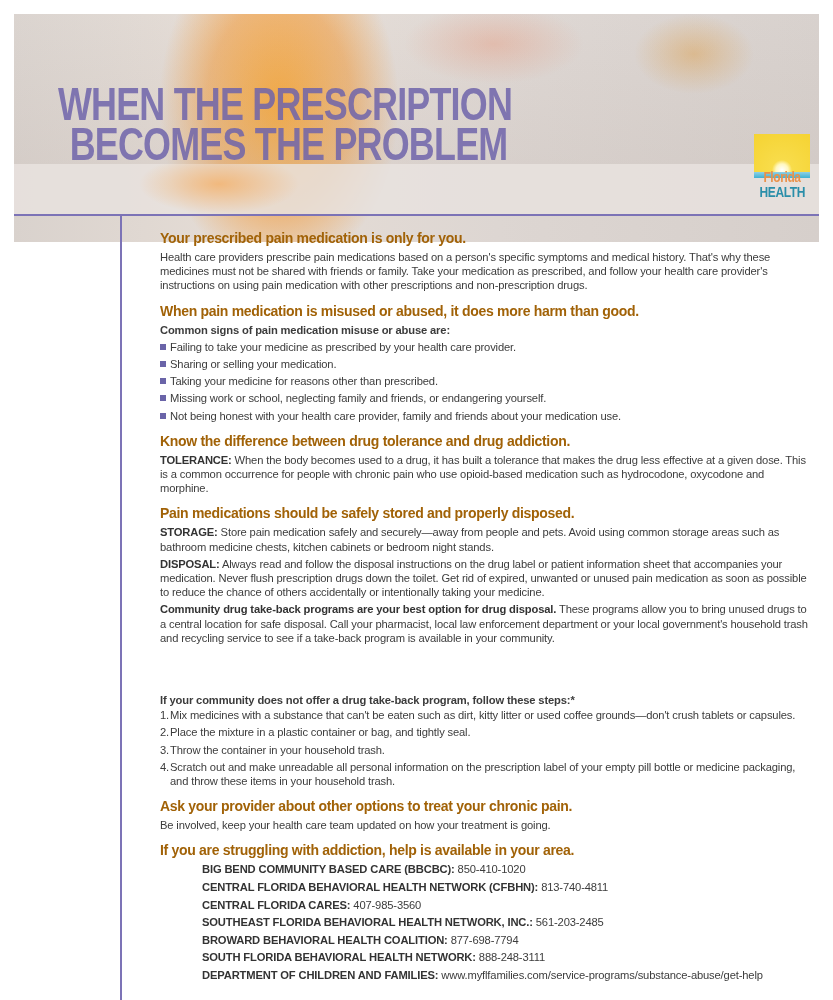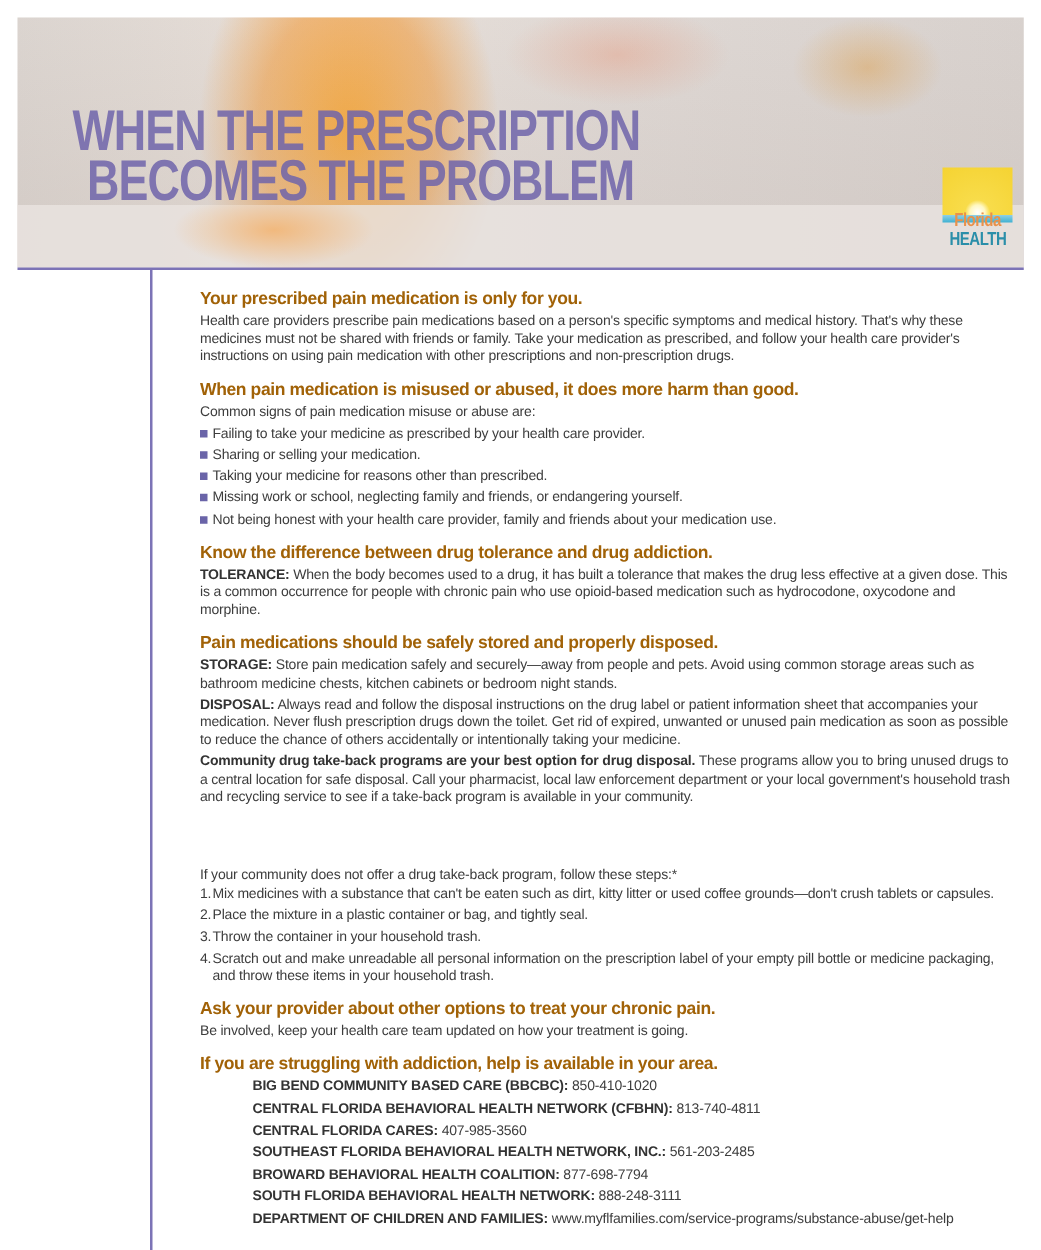--- a/index.html
+++ b/index.html
@@ -1,20 +1,20 @@
 <!DOCTYPE html>
 <html><head>
   <meta charset="utf-8">
   <style>
     * { margin: 0; padding: 0; box-sizing: border-box; }
     html, body { width: 833px; height: 1000px; background: #ffffff; overflow: hidden; }
     body { font-family: "Liberation Sans", sans-serif; color: #3a3a3a; position: relative; }
 
     .hero {
-      position: absolute; left: 14px; top: 14px; width: 805px; height: 200px;
+      position: absolute; left: 14px; top: 14px; width: 805px; height: 228px;
       overflow: hidden;
       background:
         radial-gradient(ellipse 120px 170px at 265px 90px, rgba(246,160,40,0.95), rgba(240,150,50,0.6) 60%, rgba(230,170,110,0) 100%),
         radial-gradient(ellipse 60px 40px at 680px 40px, rgba(220,160,80,0.55), rgba(220,160,80,0) 100%),
         radial-gradient(ellipse 90px 40px at 480px 30px, rgba(230,150,120,0.45), rgba(230,150,120,0) 100%),
         linear-gradient(90deg, #d9d2cd 0%, #e6ddd6 30%, #ddd6d2 60%, #d6cfcb 100%);
     }
     .hero-shade {
       position: absolute; left: 0; top: 0; width: 805px; height: 150px;
       background: linear-gradient(180deg, rgba(255,255,255,0.05), rgba(200,190,185,0.25));
@@ -66,21 +66,21 @@
       position: absolute; left: 160px; top: 229px; width: 650px;
       font-size: 11.2px; line-height: 14.2px; color: #3c3c3c;
       letter-spacing: -0.15px;
     }
     .h {
       font-size: 14px; line-height: 18px; font-weight: 700; color: #a16207;
       letter-spacing: -0.3px; margin-bottom: 3px;
     }
     .sec { margin-bottom: 9px; }
     .p { margin-bottom: 3px; }
-    .sub { font-weight: 400; margin-bottom: 3px; }
+    .sub { font-weight: 700; margin-bottom: 3px; }
     b { font-weight: 700; color: #333; }
     .bul { display: flex; margin-bottom: 3px; }
     .bul .sq {
       width: 6px; height: 6px; background: #6a64a8; margin-top: 4px; margin-right: 4px; flex: none;
     }
     .step { display: flex; margin-bottom: 3px; }
     .step .n { flex: none; width: 10px; }
     .contact { margin-bottom: 3.4px; white-space: nowrap; }
     .contact b { text-transform: uppercase; padding-left: 42px; }
   </style>

